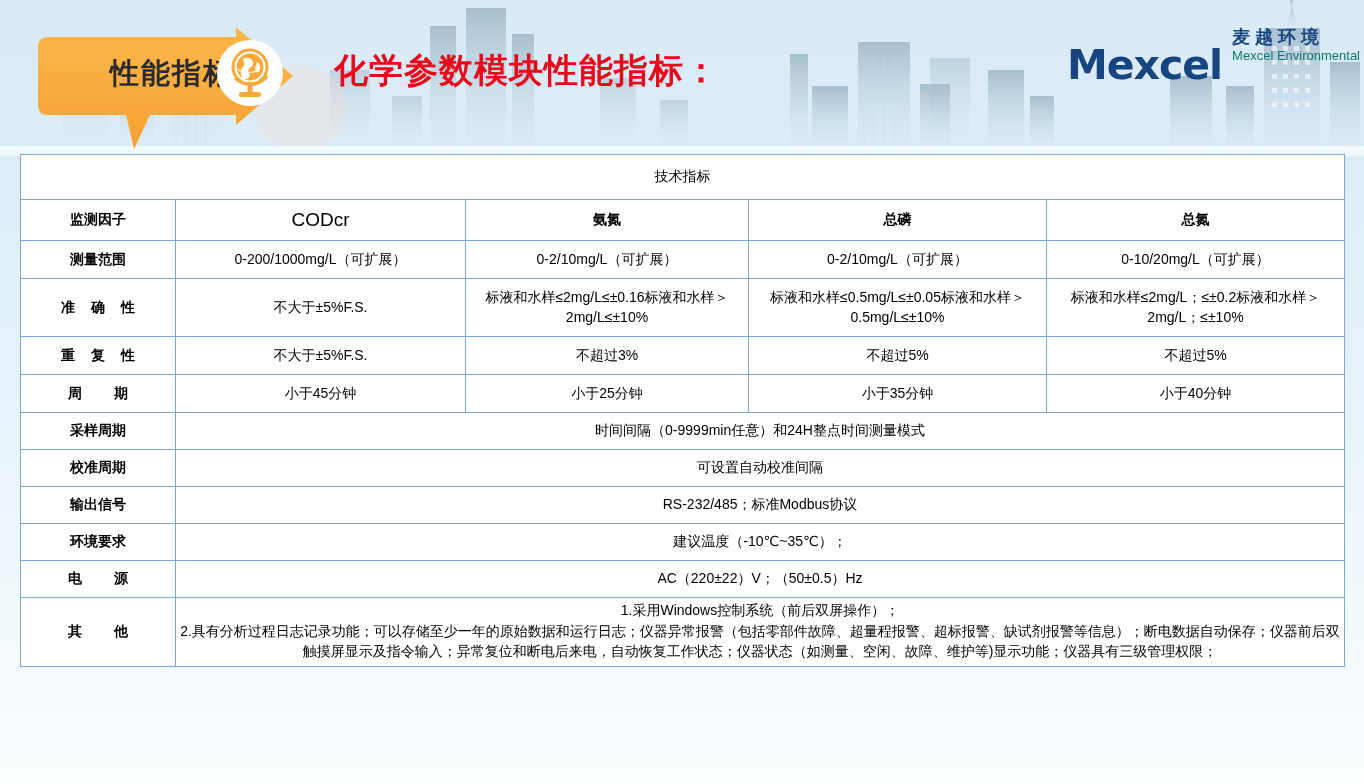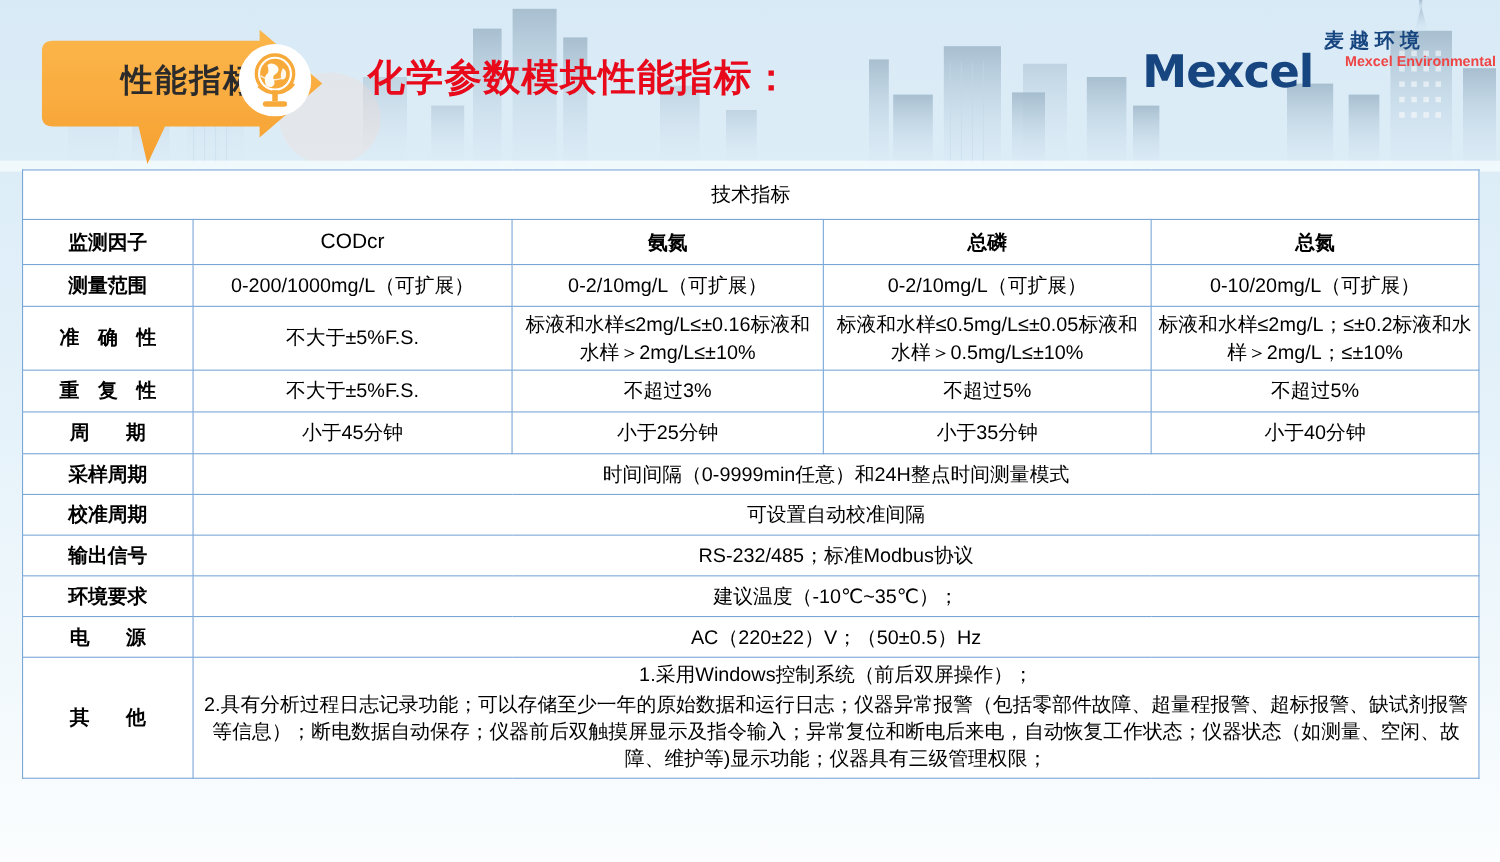--- a/index.html
+++ b/index.html
@@ -91,46 +91,45 @@
   .logo-right { display: flex; flex-direction: column; }
   .logo-cn {
     font-size: 18px;
     font-weight: bold;
     color: #17457f;
     letter-spacing: 5px;
     line-height: 1.1;
   }
   .logo-en {
     font-size: 13px;
-    font-weight: bold;
-    color: #ef4444;
+    font-weight: normal;
+    color: #0f766e;
     letter-spacing: 0px;
     line-height: 1.3;
-    margin-left: 19px;
   }
 
   
   .table-wrap {
     position: absolute;
     left: 20px;
     top: 154px;
     width: 1324px;
   }
   table.spec {
     width: 100%;
     border-collapse: collapse;
     background: #ffffff;
     table-layout: fixed;
   }
   table.spec td {
     border: 1px solid #7ba7d7;
     text-align: center;
     vertical-align: middle;
     color: #000;
-    font-size: 18px;
+    font-size: 14px;
     padding: 3px 4px;
     line-height: 1.38;
   }
   td.title-cell {
     font-size: 25px;
     height: 45px;
     border-bottom: 1px solid #7ba7d7;
   }
   td.rowlabel {
     width: 155px;

